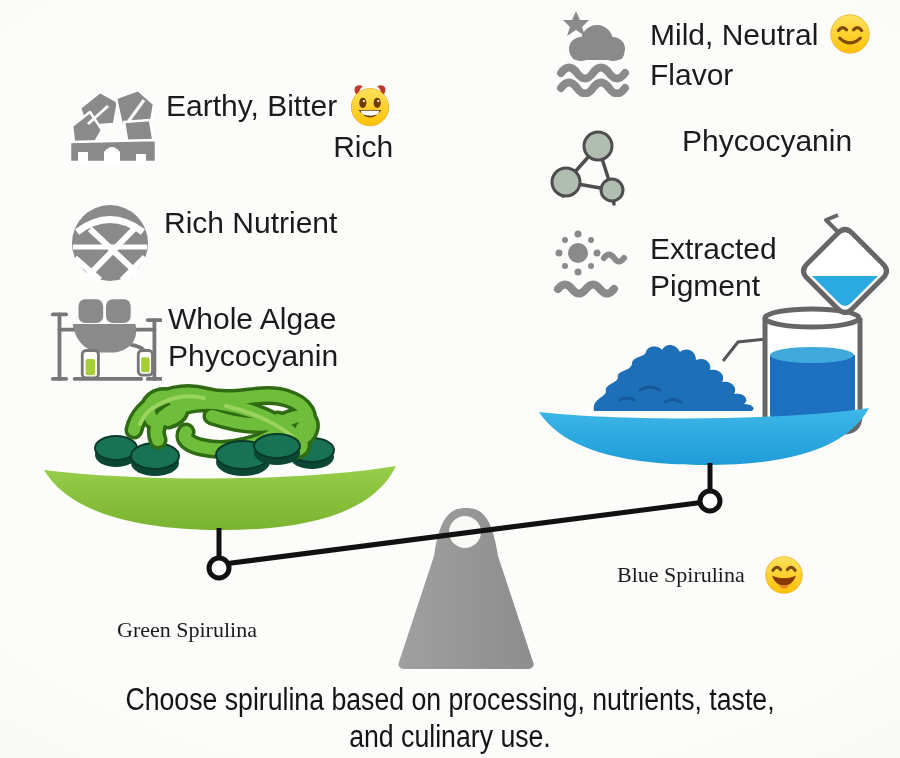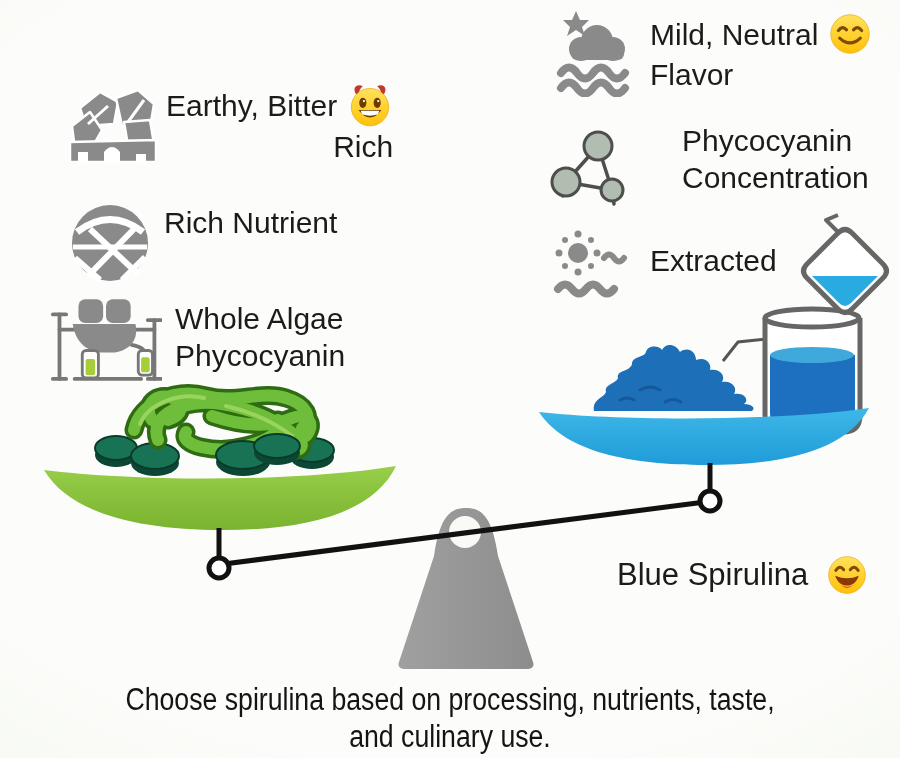--- a/index.html
+++ b/index.html
@@ -6,21 +6,21 @@
   body{font-family:"Liberation Sans", sans-serif; background:#e9ece4;}
   .canvas{
     position:relative; width:900px; height:758px; overflow:hidden;
     background:radial-gradient(ellipse 120% 100% at 50% 45%, #fcfdfa 55%, #eef1e8 100%);
   }
   .feature{position:absolute; display:flex; align-items:flex-start;}
   .icon-box{display:flex; align-items:center; justify-content:center; flex:0 0 auto;}
   .ftext{color:#1b1b1b; font-size:30px; line-height:37px; white-space:nowrap;}
   .ftext .l1{display:flex; align-items:center; gap:10px;}
   .emoji{flex:0 0 auto; display:block;}
-  .pan-label{position:absolute; color:#1b1b1b; font-size:31px; display:flex; align-items:center; gap:18px; white-space:nowrap;}
+  .pan-label{position:absolute; color:#1b1b1b; font-size:22px; display:flex; align-items:center; gap:18px; white-space:nowrap;font-family:Liberation Serif, serif;}
   .caption{
     position:absolute; left:0; top:681px; width:900px; text-align:center;
     color:#141414; font-size:31px; line-height:37px;
     transform:scaleX(0.86); transform-origin:50% 0;
   }
   svg{display:block;}
   .scale-svg{position:absolute; left:0; top:0;}
 </style>
 </head>
 <body>
@@ -223,21 +223,21 @@
         </g>
         <rect x="30" y="4" width="26" height="25" rx="7" fill="#8a8a8a"></rect>
         <rect x="59" y="4" width="26" height="25" rx="7" fill="#8a8a8a"></rect>
         <path d="M24,30 L90,30 C94,46 84,58 68,60 L52,60 C36,58 26,46 24,30 Z" fill="#8a8a8a"></path>
         <rect x="34" y="58" width="17" height="29" rx="4" fill="#fff" stroke="#777" stroke-width="3"></rect>
         <rect x="37.5" y="67" width="10" height="17" rx="2" fill="#a6ce39"></rect>
         <rect x="93" y="58" width="15" height="26" rx="4" fill="#fff" stroke="#777" stroke-width="3"></rect>
         <rect x="96" y="65" width="9" height="16" rx="2" fill="#a6ce39"></rect>
       </svg>
     </div>
-    <div class="ftext" style="margin-left:13px; margin-top:8px;">
+    <div class="ftext" style="margin-left:6px; margin-top:8px;">
       <span class="l1">
           <span>Whole Algae</span>
         </span>
       <span class="l2">Phycocyanin</span>
     </div>
   </div>
 
   <div class="feature" style="left:552px; top:8px;">
     <div class="icon-box" style="width:88px; height:90px;">
       <svg width="85" height="88" viewBox="0 0 85 88">
@@ -288,21 +288,20 @@
         </g>
         <circle cx="48" cy="28" r="14" fill="#b2bdb2" stroke="#4e4e4e" stroke-width="3"></circle>
         <circle cx="16" cy="64" r="14" fill="#b2bdb2" stroke="#4e4e4e" stroke-width="3"></circle>
         <circle cx="62" cy="72" r="11" fill="#b2bdb2" stroke="#4e4e4e" stroke-width="3"></circle>
       </svg>
     </div>
     <div class="ftext" style="margin-left:10px; margin-top:4px;">
       <span class="l1">
           <span>Phycocyanin</span>
         </span>
-      <span class="l2">Concentration</span>
     </div>
   </div>
 
   <div class="feature" style="left:552px; top:226px;">
     <div class="icon-box" style="width:88px; height:82px;">
       <svg width="88" height="80" viewBox="0 0 88 80">
         <circle cx="26" cy="26" r="10" fill="#8a8a8a"></circle>
         <g fill="#8a8a8a">
           <circle cx="26" cy="7" r="3.5"></circle>
             <circle cx="26" cy="45" r="3.5"></circle>
@@ -312,27 +311,31 @@
             <circle cx="39" cy="13" r="3"></circle>
           <circle cx="13" cy="39" r="3"></circle>
             <circle cx="39" cy="39" r="3"></circle>
         </g>
         <g stroke="#8a8a8a" fill="none" stroke-linecap="round">
           <path d="M52,31 q5,-7 10,0 q5,7 10,0" stroke-width="6"></path>
           <path d="M6,62 q7,-9 14,0 q7,9 14,0 q7,-9 14,0 q7,9 14,0" stroke-width="8"></path>
         </g>
       </svg>
     </div>
-    <div class="ftext" style="margin-left:10px; margin-top:16px;">
+    <div class="ftext" style="margin-left:10px; margin-top:4px;">
       <span class="l1">
           <span>Extracted</span>
         </span>
-    </div>
-  </div>
-
+      <span class="l2">Pigment</span>
+    </div>
+  </div>
+
+  <div class="pan-label" style="left:117px; top:617px;">
+    <span>Green Spirulina</span>
+  </div>
 
   <div class="pan-label" style="left:617px; top:554px;">
     <span>Blue Spirulina</span>
     <svg class="emoji" width="42" height="42" viewBox="0 0 64 64">
       <defs>
           <linearGradient id="yg3" x1="0" y1="0" x2="0" y2="1">
         <stop offset="0" stop-color="#ffe25c"></stop>
             <stop offset="1" stop-color="#ffc107"></stop>
           </linearGradient>
         </defs>

